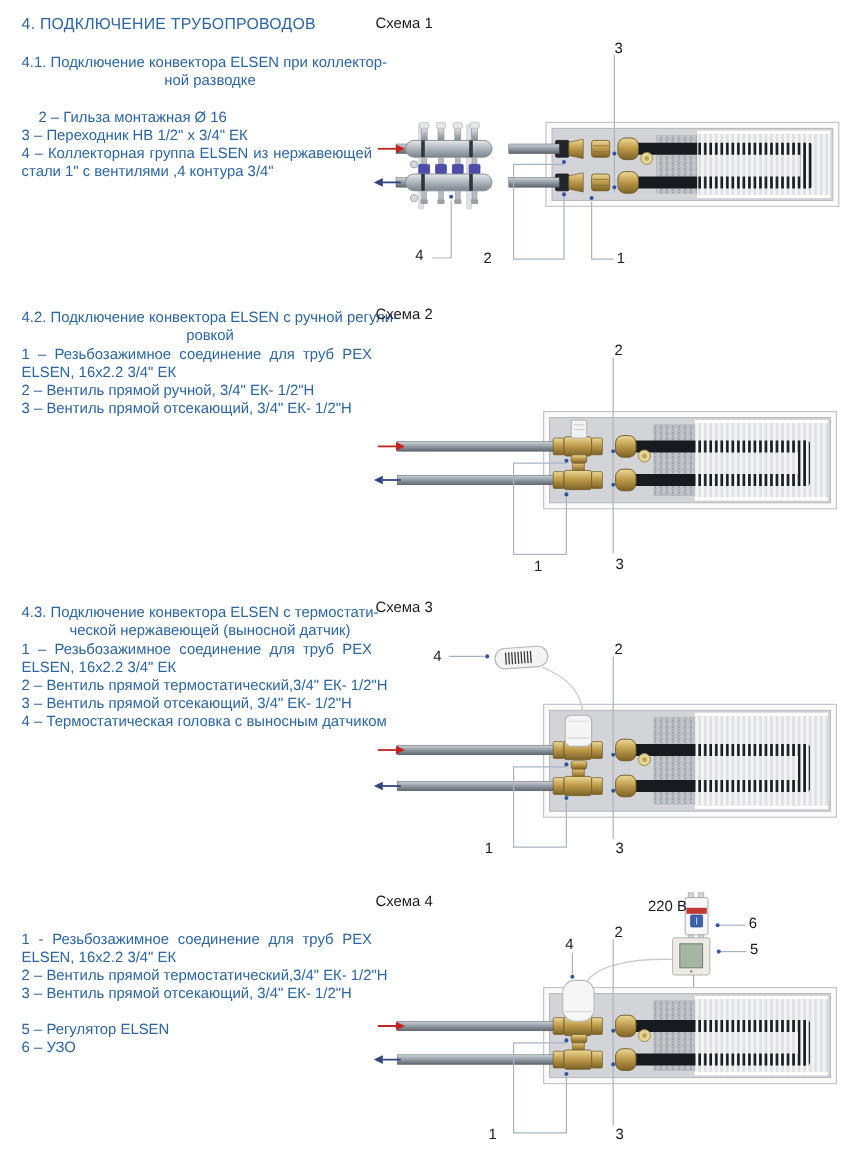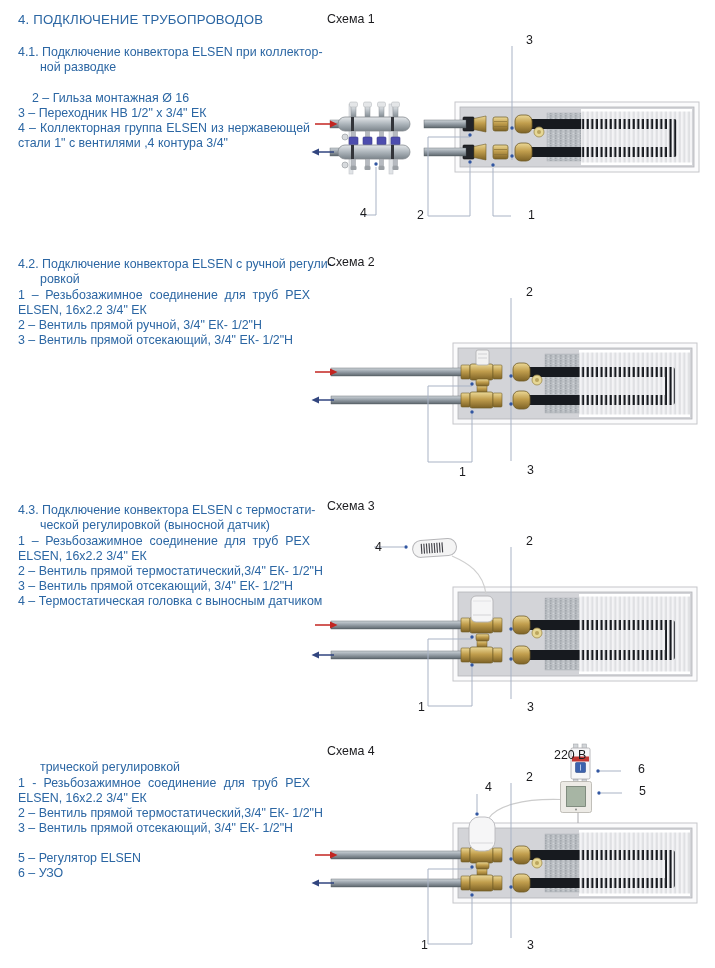--- a/index.html
+++ b/index.html
@@ -2,22 +2,22 @@
 <html><head>
 <meta charset="utf-8">
 <style>
   html,body{margin:0;padding:0;background:#ffffff;}
   .page{position:relative;width:715px;height:968px;background:#ffffff;overflow:hidden;
         font-family:"Liberation Sans",sans-serif;}
   .t{position:absolute;width:292px;font-size:12.4px;line-height:15.2px;color:#2b66a3;
      white-space:nowrap;}
   .t.j{white-space:normal;text-align:justify;text-align-last:justify;}
   .t.head{font-size:13.2px;letter-spacing:.2px;}
-  .t.ind{width:270px;}
-  .co{position:absolute;font-size:12.4px;line-height:13px;color:#1b1b1e;white-space:nowrap;margin-left:14px;}
+  .t.ind{width:270px;text-align:center;}
+  .co{position:absolute;font-size:12.4px;line-height:13px;color:#1b1b1e;white-space:nowrap;}
   #art{position:absolute;left:0;top:0;width:715px;height:968px;}
 </style>
 </head>
 <body>
 
 <div class="page">
 
   <div id="art"><svg width="715" height="968" viewBox="0 0 715 968" xmlns="http://www.w3.org/2000/svg">
         <defs>
 <linearGradient id="gBrass" x1="0" y1="0" x2="0" y2="1">
@@ -337,28 +337,27 @@
   <div class="t" style="left:18px;top:136px">стали 1" с вентилями ,4 контура 3/4"</div>
 
   <div class="t" style="left:18px;top:257px">4.2. Подключение конвектора ELSEN с ручной регули-</div>
   <div class="t ind" style="left:40px;top:272px">ровкой</div>
   <div class="t j" style="left:18px;top:288px">1 –  Резьбозажимное соединение для труб РЕХ</div>
   <div class="t" style="left:18px;top:303px">ELSEN, 16х2.2 3/4" ЕК</div>
   <div class="t" style="left:18px;top:318px">2 – Вентиль прямой  ручной, 3/4" ЕК- 1/2"Н</div>
   <div class="t" style="left:18px;top:333px">3 – Вентиль прямой отсекающий, 3/4" ЕК- 1/2"Н</div>
 
   <div class="t" style="left:18px;top:503px">4.3. Подключение конвектора ELSEN с термостати-</div>
-  <div class="t ind" style="left:40px;top:518px">ческой регулировкой (выносной датчик)</div>
+  <div class="t ind" style="left:40px;top:518px">ческой нержавеющей (выносной датчик)</div>
   <div class="t j" style="left:18px;top:534px">1 – Резьбозажимное соединение для труб РЕХ</div>
   <div class="t" style="left:18px;top:549px">ELSEN, 16х2.2 3/4" ЕК</div>
   <div class="t" style="left:18px;top:564px">2 – Вентиль прямой  термостатический,3/4" ЕК- 1/2"Н</div>
   <div class="t" style="left:18px;top:579px">3 – Вентиль прямой отсекающий, 3/4" ЕК- 1/2"Н</div>
   <div class="t" style="left:18px;top:594px">4 – Термостатическая головка с выносным датчиком</div>
 
-  <div class="t ind" style="left:40px;top:760px">трической регулировкой</div>
   <div class="t j" style="left:18px;top:776px">1 - Резьбозажимное соединение для труб РЕХ</div>
   <div class="t" style="left:18px;top:791px">ELSEN, 16х2.2 3/4" ЕК</div>
   <div class="t" style="left:18px;top:806px">2 – Вентиль прямой  термостатический,3/4" ЕК- 1/2"Н</div>
   <div class="t" style="left:18px;top:821px">3 – Вентиль прямой отсекающий, 3/4" ЕК- 1/2"Н</div>
   <div class="t" style="left:18px;top:851px">5 – Регулятор ELSEN</div>
   <div class="t" style="left:18px;top:866px">6 – УЗО</div>
 
   <div class="co" style="left:313px;top:13px">Схема 1</div>
   <div class="co" style="left:313px;top:256px">Схема 2</div>
   <div class="co" style="left:313px;top:500px">Схема 3</div>

